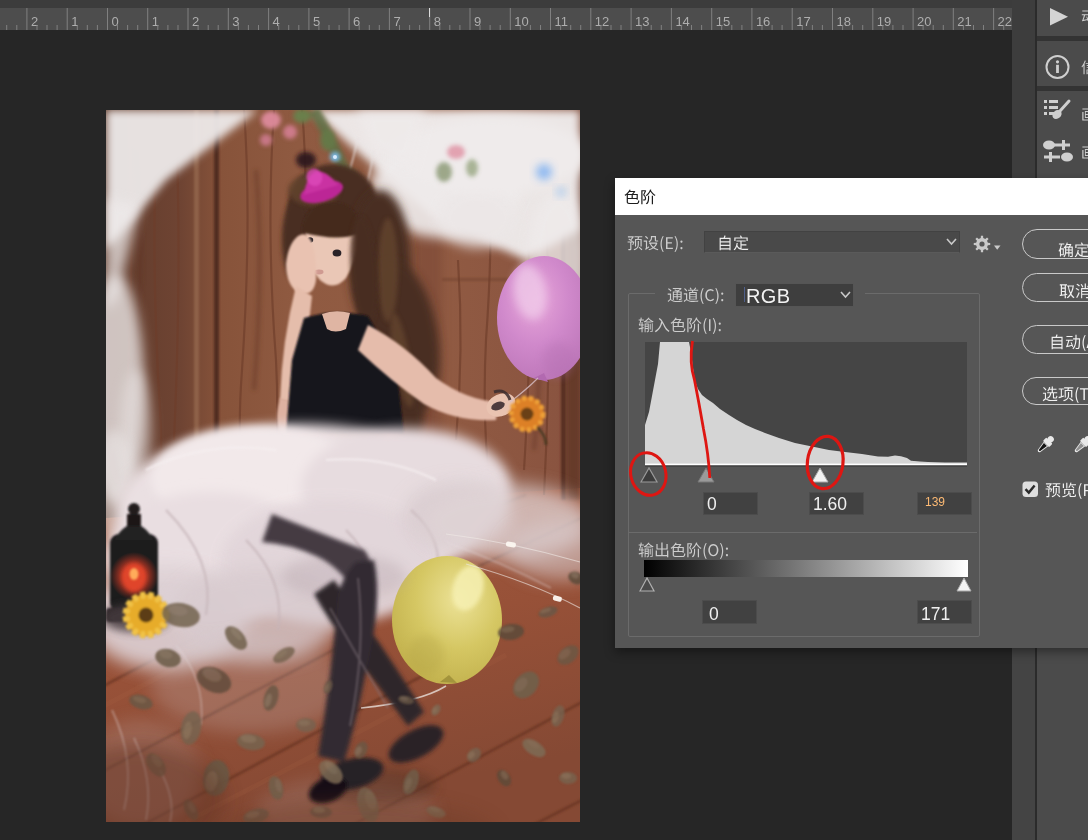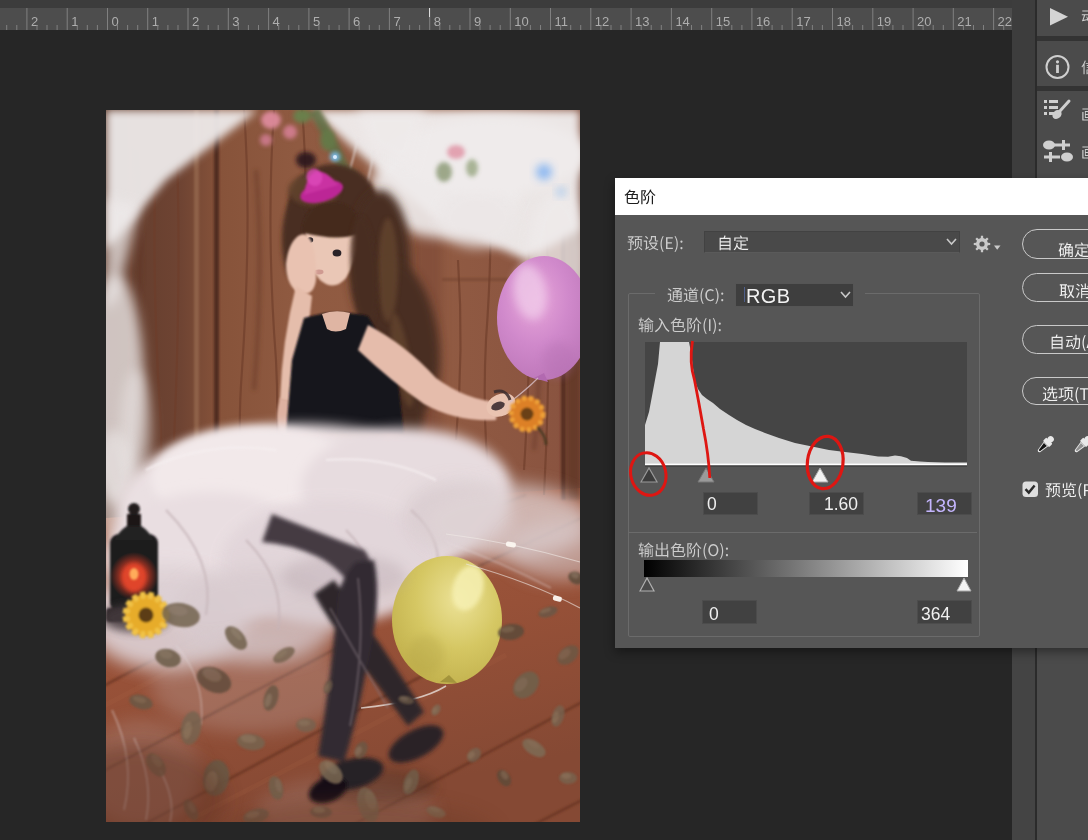--- a/index.html
+++ b/index.html
@@ -632,35 +632,35 @@
 </svg></div>
     <svg class="abs" style="left:26px;top:288px;overflow:visible" width="330" height="22">
 <path d="M0 16 L8 2 L16 16 Z" fill="#3c3c3c" stroke="#9a9a9a" stroke-width="1.2" transform="translate(0,0)"></path>
 <path d="M0 16 L8 2 L16 16 Z" fill="#9a9a9a" stroke="#787878" stroke-width="1" transform="translate(57,0)"></path>
 <path d="M0 16 L8 2 L16 16 Z" fill="#f2f2f2" stroke="#aaa" stroke-width="1" transform="translate(171,0)"></path>
 </svg>
     <div class="abs" style="left:88px;top:314px;width:55px;height:23px;background:#414141;border:1px solid #4c4c4c;box-sizing:border-box"></div>
     <div class="abs" style="left:194px;top:314px;width:55px;height:23px;background:#414141;border:1px solid #4c4c4c;box-sizing:border-box"></div>
     <div class="abs" style="left:302px;top:314px;width:55px;height:23px;background:#414141;border:1px solid #4c4c4c;box-sizing:border-box"></div>
     <div class="abs" style="left:92px;top:318px;font-size:17.5px;line-height:1;color:#f0f0f0">0</div>
-    <div class="abs" style="left:209px;top:318px;font-size:17.5px;line-height:1;color:#f0f0f0">1.60</div>
-    <div class="abs" style="left:310px;top:318px;font-size:19px;line-height:1;color:#c4b5fd">139</div>
+    <div class="abs" style="left:198px;top:318px;font-size:17.5px;line-height:1;color:#f0f0f0">1.60</div>
+    <div class="abs" style="left:310px;top:318px;font-size:12px;line-height:1;color:#fdba74">139</div>
     <div class="abs" style="left:14px;top:354px;width:348px;height:1px;background:#6b6b6b"></div>
     <svg style="position:absolute;left:23px;top:362px;overflow:visible" width="93" height="22" viewBox="0 0 93 22">
       <path transform="translate(0,16)" d="M0.7 -11.5H5.9V-10.4H0.7ZM3.5 -9.0H4.6V1.3H3.5ZM0.7 -2.7Q1.7 -2.9 3.0 -3.2Q4.4 -3.5 5.8 -3.8L5.9 -2.8Q4.6 -2.5 3.3 -2.1Q2.0 -1.8 0.9 -1.5ZM1.1 -5.3Q1.1 -5.4 1.0 -5.6Q1.0 -5.8 0.9 -6.0Q0.8 -6.2 0.8 -6.3Q1.0 -6.3 1.1 -6.7Q1.3 -7.1 1.5 -7.6Q1.5 -7.9 1.7 -8.5Q1.9 -9.1 2.1 -9.9Q2.3 -10.7 2.4 -11.6Q2.6 -12.5 2.7 -13.4L3.8 -13.2Q3.6 -12.0 3.3 -10.6Q3.0 -9.3 2.6 -8.1Q2.2 -6.9 1.8 -5.9V-5.9Q1.8 -5.9 1.7 -5.8Q1.6 -5.8 1.5 -5.7Q1.3 -5.6 1.2 -5.5Q1.1 -5.4 1.1 -5.3ZM1.1 -5.3V-6.3L1.8 -6.6H5.8V-5.5H2.2Q1.9 -5.5 1.5 -5.4Q1.2 -5.4 1.1 -5.3ZM7.6 -9.5H13.6V-8.5H7.6ZM6.6 -7.5H10.2V-6.5H7.6V1.2H6.6ZM9.8 -7.5H10.8V0.0Q10.8 0.4 10.7 0.6Q10.7 0.9 10.4 1.0Q10.2 1.1 9.8 1.2Q9.4 1.2 8.9 1.2Q8.9 1.0 8.8 0.7Q8.7 0.4 8.6 0.2Q9.0 0.2 9.3 0.2Q9.5 0.2 9.7 0.2Q9.8 0.2 9.8 0.0ZM7.3 -5.2H10.5V-4.3H7.3ZM7.3 -3.0H10.5V-2.1H7.3ZM11.7 -7.2H12.7V-1.4H11.7ZM13.8 -7.7H14.7V-0.1Q14.7 0.3 14.6 0.6Q14.5 0.8 14.2 1.0Q13.9 1.1 13.5 1.1Q13.0 1.1 12.3 1.1Q12.2 0.9 12.2 0.7Q12.1 0.4 12.0 0.2Q12.5 0.2 12.9 0.2Q13.4 0.2 13.5 0.2Q13.8 0.1 13.8 -0.1ZM10.5 -13.5 11.5 -13.1Q10.9 -12.1 10.1 -11.3Q9.3 -10.4 8.3 -9.7Q7.4 -8.9 6.3 -8.4Q6.2 -8.6 6.0 -8.9Q5.8 -9.2 5.6 -9.3Q6.5 -9.8 7.5 -10.4Q8.4 -11.1 9.2 -11.9Q10.0 -12.7 10.5 -13.5ZM10.9 -12.8Q11.9 -11.7 13.1 -10.9Q14.2 -10.1 15.6 -9.5Q15.4 -9.4 15.1 -9.1Q14.9 -8.8 14.8 -8.6Q13.4 -9.3 12.2 -10.2Q11.0 -11.1 10.0 -12.4Z M23.3 -13.4H24.6V-0.3H23.3ZM29.0 -5.5H30.3V1.2H29.0ZM18.4 -12.0H19.6V-7.6H28.4V-12.0H29.7V-6.5H18.4ZM17.7 -5.5H19.0V-0.9H29.6V0.3H17.7Z M39.6 -8.6H40.8V-4.4H39.6ZM37.3 -12.0H42.5V-11.0H36.8ZM42.1 -12.0H42.4L42.6 -12.1L43.4 -11.5Q43.0 -10.9 42.5 -10.3Q42.0 -9.7 41.4 -9.1Q40.9 -8.5 40.4 -8.1Q40.3 -8.2 40.0 -8.5Q39.8 -8.7 39.7 -8.8Q40.1 -9.2 40.6 -9.7Q41.1 -10.2 41.4 -10.8Q41.8 -11.3 42.1 -11.8ZM34.7 -9.0H35.9V-1.3Q35.9 -0.8 36.0 -0.5Q36.2 -0.3 36.6 -0.2Q37.1 -0.1 38.0 -0.1Q38.2 -0.1 38.8 -0.1Q39.4 -0.1 40.2 -0.1Q41.0 -0.1 41.8 -0.1Q42.6 -0.1 43.2 -0.1Q43.9 -0.1 44.2 -0.1Q45.0 -0.1 45.4 -0.3Q45.8 -0.5 46.0 -1.0Q46.1 -1.6 46.2 -2.7Q46.5 -2.5 46.8 -2.4Q47.1 -2.3 47.4 -2.2Q47.3 -1.3 47.1 -0.7Q46.9 -0.0 46.6 0.3Q46.3 0.7 45.7 0.9Q45.1 1.0 44.2 1.0Q44.1 1.0 43.6 1.0Q43.1 1.0 42.5 1.0Q41.8 1.0 41.1 1.0Q40.4 1.0 39.8 1.0Q39.1 1.0 38.7 1.0Q38.2 1.0 38.1 1.0Q36.8 1.0 36.1 0.8Q35.3 0.6 35.0 0.1Q34.7 -0.4 34.7 -1.3ZM37.7 -13.5 38.7 -13.1Q38.1 -11.9 37.2 -10.8Q36.4 -9.7 35.4 -8.7Q34.3 -7.8 33.3 -7.1Q33.2 -7.2 33.1 -7.4Q33.0 -7.6 32.9 -7.8Q32.7 -8.1 32.6 -8.2Q33.6 -8.8 34.6 -9.6Q35.5 -10.4 36.3 -11.4Q37.1 -12.4 37.7 -13.5ZM35.6 -9.0H45.8V-3.2H44.6V-7.9H35.6ZM35.6 -5.1H45.2V-4.0H35.6Z M59.8 -7.2H61.0V1.2H59.8ZM56.0 -7.2H57.1V-4.8Q57.1 -3.8 57.0 -2.7Q56.9 -1.6 56.4 -0.6Q55.9 0.5 54.9 1.3Q54.7 1.2 54.6 1.1Q54.4 1.0 54.2 0.8Q53.9 0.7 53.8 0.6Q54.8 -0.2 55.2 -1.1Q55.7 -2.0 55.8 -3.0Q56.0 -3.9 56.0 -4.8ZM58.8 -13.0Q59.3 -12.0 60.0 -11.0Q60.8 -10.1 61.7 -9.3Q62.6 -8.5 63.5 -8.0Q63.4 -7.9 63.2 -7.8Q63.1 -7.6 62.9 -7.4Q62.8 -7.2 62.7 -7.1Q61.7 -7.7 60.8 -8.5Q59.9 -9.4 59.1 -10.4Q58.4 -11.5 57.8 -12.6ZM58.0 -13.5 59.3 -13.3Q58.9 -12.2 58.2 -11.0Q57.6 -9.9 56.7 -8.8Q55.8 -7.7 54.5 -6.9Q54.4 -7.0 54.3 -7.2Q54.1 -7.3 54.0 -7.5Q53.8 -7.7 53.7 -7.8Q54.9 -8.5 55.7 -9.5Q56.6 -10.5 57.2 -11.5Q57.7 -12.6 58.0 -13.5ZM49.3 -12.8H53.3V-11.7H50.5V1.3H49.3ZM53.0 -12.8H53.2L53.4 -12.8L54.2 -12.3Q53.8 -11.3 53.3 -10.2Q52.8 -9.2 52.3 -8.2Q53.4 -7.2 53.7 -6.4Q54.1 -5.5 54.1 -4.7Q54.1 -4.1 53.9 -3.6Q53.7 -3.1 53.4 -2.8Q53.2 -2.7 52.9 -2.6Q52.7 -2.6 52.4 -2.5Q51.8 -2.5 51.2 -2.5Q51.1 -2.7 51.1 -3.1Q51.0 -3.4 50.8 -3.6Q51.1 -3.6 51.4 -3.6Q51.7 -3.6 51.9 -3.6Q52.1 -3.6 52.3 -3.6Q52.4 -3.7 52.5 -3.7Q52.8 -3.9 52.9 -4.2Q52.9 -4.5 52.9 -4.8Q52.9 -5.5 52.6 -6.3Q52.2 -7.1 51.1 -8.1Q51.4 -8.6 51.6 -9.2Q51.9 -9.8 52.2 -10.4Q52.4 -11.0 52.6 -11.5Q52.8 -12.0 53.0 -12.5Z M67.8 3.1Q66.7 1.3 66.1 -0.6Q65.5 -2.6 65.5 -5.0Q65.5 -7.3 66.1 -9.3Q66.7 -11.3 67.8 -13.1L68.7 -12.7Q67.7 -11.0 67.2 -9.0Q66.7 -7.0 66.7 -5.0Q66.7 -2.9 67.2 -1.0Q67.7 1.0 68.7 2.7Z M75.3 0.2Q73.9 0.2 72.7 -0.5Q71.6 -1.3 71.0 -2.7Q70.3 -4.0 70.3 -5.9Q70.3 -7.8 71.0 -9.1Q71.6 -10.5 72.7 -11.2Q73.9 -11.9 75.3 -11.9Q76.8 -11.9 77.9 -11.2Q79.1 -10.5 79.7 -9.1Q80.4 -7.8 80.4 -5.9Q80.4 -4.0 79.7 -2.7Q79.1 -1.3 77.9 -0.5Q76.8 0.2 75.3 0.2ZM75.3 -1.1Q76.4 -1.1 77.2 -1.7Q78.0 -2.3 78.4 -3.4Q78.8 -4.4 78.8 -5.9Q78.8 -7.4 78.4 -8.4Q78.0 -9.5 77.2 -10.1Q76.4 -10.6 75.3 -10.6Q74.3 -10.6 73.5 -10.1Q72.7 -9.5 72.3 -8.4Q71.9 -7.4 71.9 -5.9Q71.9 -4.4 72.3 -3.4Q72.7 -2.3 73.5 -1.7Q74.3 -1.1 75.3 -1.1Z M82.9 3.1 82.0 2.7Q83.0 1.0 83.5 -1.0Q84.0 -2.9 84.0 -5.0Q84.0 -7.0 83.5 -9.0Q83.0 -11.0 82.0 -12.7L82.9 -13.1Q84.0 -11.3 84.6 -9.3Q85.2 -7.3 85.2 -5.0Q85.2 -2.6 84.6 -0.6Q84.0 1.3 82.9 3.1Z M88.9 -6.2Q88.5 -6.2 88.2 -6.6Q87.9 -6.9 87.9 -7.4Q87.9 -7.9 88.2 -8.2Q88.5 -8.5 88.9 -8.5Q89.4 -8.5 89.7 -8.2Q90.0 -7.9 90.0 -7.4Q90.0 -6.9 89.7 -6.6Q89.4 -6.2 88.9 -6.2ZM88.9 0.2Q88.5 0.2 88.2 -0.1Q87.9 -0.4 87.9 -0.9Q87.9 -1.4 88.2 -1.7Q88.5 -2.0 88.9 -2.0Q89.4 -2.0 89.7 -1.7Q90.0 -1.4 90.0 -0.9Q90.0 -0.4 89.7 -0.1Q89.4 0.2 88.9 0.2Z" fill="#cccccc"></path>
     </svg>
     <div class="abs" style="left:29px;top:382px;width:324px;height:17px;background:linear-gradient(to right,#000,#fff)"></div>
     <svg class="abs" style="left:25px;top:399px;overflow:visible" width="330" height="20">
 <path d="M0 14 L7 1 L14 14 Z" fill="#4a4a4a" stroke="#b0b0b0" stroke-width="1.2" transform="translate(0,0)"></path>
 <path d="M0 14 L7 1 L14 14 Z" fill="#f2f2f2" stroke="#aaa" stroke-width="1" transform="translate(317,0)"></path>
 </svg>
     <div class="abs" style="left:87px;top:422px;width:55px;height:24px;background:#414141;border:1px solid #4c4c4c;box-sizing:border-box"></div>
     <div class="abs" style="left:302px;top:422px;width:55px;height:24px;background:#414141;border:1px solid #4c4c4c;box-sizing:border-box"></div>
     <div class="abs" style="left:94px;top:428px;font-size:17.5px;line-height:1;color:#f0f0f0">0</div>
-    <div class="abs" style="left:306px;top:428px;font-size:17.5px;line-height:1;color:#f0f0f0">364</div>
+    <div class="abs" style="left:306px;top:428px;font-size:17.5px;line-height:1;color:#f0f0f0">171</div>
     <div class="abs" style="left:407px;top:51px;width:106px;height:30px;border:1.4px solid #c9c9c9;border-radius:15px;box-sizing:border-box"></div>
     <div class="abs" style="left:407px;top:95px;width:106px;height:29px;border:1.4px solid #c9c9c9;border-radius:15px;box-sizing:border-box"></div>
     <div class="abs" style="left:407px;top:147px;width:106px;height:29px;border:1.4px solid #c9c9c9;border-radius:15px;box-sizing:border-box"></div>
     <div class="abs" style="left:407px;top:199px;width:106px;height:28px;border:1.4px solid #c9c9c9;border-radius:15px;box-sizing:border-box"></div>
     <svg style="position:absolute;left:443px;top:62px;overflow:visible" width="34" height="22" viewBox="0 0 34 22">
       <path transform="translate(0,16)" d="M7.8 -3.7H14.2V-2.6H7.8ZM7.9 -6.5H14.2V-5.6H7.9ZM7.9 -9.4H14.2V-8.3H7.9ZM10.3 -8.8H11.4V0.7H10.3ZM13.7 -9.4H14.8V-0.2Q14.8 0.3 14.7 0.5Q14.6 0.8 14.3 1.0Q14.0 1.1 13.5 1.1Q13.0 1.1 12.2 1.1Q12.2 0.9 12.1 0.6Q12.0 0.3 11.9 0.1Q12.4 0.1 12.9 0.1Q13.3 0.1 13.4 0.1Q13.7 0.1 13.7 -0.2ZM7.1 -9.4H8.2V-5.1Q8.2 -4.3 8.1 -3.5Q8.1 -2.7 7.9 -1.8Q7.7 -0.9 7.3 -0.2Q6.9 0.6 6.3 1.3Q6.2 1.2 6.0 1.1Q5.9 0.9 5.7 0.8Q5.5 0.7 5.4 0.6Q6.1 -0.2 6.5 -1.2Q6.9 -2.1 7.0 -3.2Q7.1 -4.2 7.1 -5.1ZM8.8 -13.5 9.9 -13.2Q9.3 -11.6 8.3 -10.1Q7.4 -8.6 6.3 -7.5Q6.2 -7.7 6.1 -7.8Q6.0 -8.0 5.8 -8.2Q5.7 -8.3 5.6 -8.4Q6.6 -9.4 7.5 -10.7Q8.3 -12.0 8.8 -13.5ZM8.8 -12.1H12.5V-11.1H8.3ZM12.2 -12.1H12.5L12.7 -12.2L13.4 -11.6Q13.2 -11.1 12.8 -10.6Q12.5 -10.1 12.1 -9.6Q11.7 -9.1 11.3 -8.7Q11.2 -8.8 10.9 -9.0Q10.7 -9.1 10.5 -9.2Q10.8 -9.6 11.2 -10.0Q11.5 -10.5 11.8 -11.0Q12.1 -11.5 12.2 -11.9ZM0.9 -12.6H6.3V-11.5H0.9ZM2.4 -7.7H5.8V-0.7H2.4V-1.8H4.8V-6.6H2.4ZM2.9 -12.0 4.0 -11.8Q3.7 -10.3 3.3 -8.9Q2.9 -7.4 2.4 -6.2Q1.9 -4.9 1.1 -4.0Q1.1 -4.1 1.0 -4.4Q0.9 -4.6 0.8 -4.8Q0.7 -5.1 0.6 -5.2Q1.5 -6.5 2.0 -8.3Q2.6 -10.1 2.9 -12.0ZM1.9 -7.7H3.0V0.5H1.9Z M19.4 -8.5H28.7V-7.4H19.4ZM24.0 -4.7H29.4V-3.6H24.0ZM23.4 -8.0H24.6V0.1L23.4 -0.0ZM19.6 -6.1 20.8 -5.9Q20.5 -3.5 19.7 -1.7Q18.9 0.1 17.6 1.3Q17.5 1.2 17.3 1.1Q17.1 0.9 16.9 0.8Q16.7 0.6 16.6 0.5Q17.9 -0.5 18.6 -2.2Q19.3 -3.9 19.6 -6.1ZM20.4 -4.0Q20.8 -2.8 21.4 -2.0Q22.1 -1.3 23.0 -0.9Q23.9 -0.5 24.9 -0.3Q26.0 -0.2 27.2 -0.2Q27.4 -0.2 27.8 -0.2Q28.2 -0.2 28.7 -0.2Q29.2 -0.2 29.7 -0.2Q30.3 -0.2 30.7 -0.2Q31.1 -0.2 31.4 -0.2Q31.3 -0.0 31.2 0.2Q31.1 0.4 31.0 0.6Q30.9 0.8 30.9 1.0H30.1H27.2Q25.7 1.0 24.5 0.8Q23.3 0.6 22.4 0.2Q21.4 -0.3 20.6 -1.3Q19.9 -2.2 19.4 -3.6ZM17.3 -11.6H30.7V-8.1H29.5V-10.5H18.5V-8.1H17.3ZM22.8 -13.2 24.0 -13.5Q24.3 -13.1 24.6 -12.5Q24.8 -12.0 24.9 -11.6L23.7 -11.2Q23.6 -11.6 23.3 -12.2Q23.1 -12.7 22.8 -13.2Z" fill="#f0f0f0"></path>
     </svg>
     <svg style="position:absolute;left:444px;top:103px;overflow:visible" width="34" height="22" viewBox="0 0 34 22">
       <path transform="translate(0,16)" d="M8.1 -11.6H14.1V-10.5H8.1ZM13.7 -11.6H13.9L14.1 -11.7L14.9 -11.5Q14.5 -8.3 13.6 -5.8Q12.7 -3.3 11.4 -1.6Q10.1 0.2 8.5 1.3Q8.3 1.1 8.1 0.8Q7.9 0.5 7.7 0.4Q9.2 -0.6 10.4 -2.2Q11.6 -3.9 12.5 -6.2Q13.4 -8.5 13.7 -11.4ZM9.9 -10.8Q10.3 -8.3 11.0 -6.2Q11.7 -4.0 12.8 -2.4Q13.9 -0.7 15.5 0.2Q15.3 0.3 15.2 0.5Q15.0 0.7 14.9 0.8Q14.7 1.0 14.6 1.2Q13.0 0.1 11.8 -1.7Q10.7 -3.4 10.0 -5.7Q9.3 -7.9 8.9 -10.7ZM0.8 -12.7H8.0V-11.6H0.8ZM2.5 -9.4H6.5V-8.3H2.5ZM2.5 -6.0H6.5V-4.9H2.5ZM1.8 -12.1H3.0V-1.8L1.8 -1.7ZM0.6 -2.1Q1.6 -2.2 2.8 -2.4Q4.0 -2.6 5.4 -2.8Q6.8 -3.0 8.2 -3.3L8.3 -2.2Q7.0 -2.0 5.7 -1.8Q4.3 -1.5 3.1 -1.3Q1.9 -1.1 0.9 -0.9ZM5.7 -12.1H6.9V1.3H5.7Z M22.8 -6.0H29.7V-5.0H22.8ZM22.8 -3.3H29.7V-2.2H22.8ZM29.8 -13.0 31.0 -12.5Q30.5 -11.7 30.1 -10.9Q29.6 -10.1 29.1 -9.5L28.1 -9.9Q28.4 -10.4 28.7 -10.9Q29.0 -11.4 29.3 -12.0Q29.6 -12.5 29.8 -13.0ZM21.6 -12.5 22.6 -12.9Q23.0 -12.5 23.3 -11.9Q23.7 -11.4 23.9 -10.9Q24.2 -10.4 24.3 -10.0L23.2 -9.4Q23.1 -9.8 22.9 -10.4Q22.6 -10.9 22.3 -11.4Q22.0 -12.0 21.6 -12.5ZM22.1 -8.9H29.7V-7.7H23.2V1.3H22.1ZM29.2 -8.9H30.3V-0.2Q30.3 0.3 30.2 0.6Q30.1 0.8 29.7 1.0Q29.3 1.1 28.7 1.2Q28.1 1.2 27.2 1.2Q27.2 1.0 27.1 0.6Q26.9 0.3 26.8 0.0Q27.5 0.1 28.1 0.1Q28.6 0.1 28.8 0.1Q29.2 0.1 29.2 -0.2ZM25.7 -13.5H26.9V-8.2H25.7ZM17.4 -12.4 18.1 -13.3Q18.6 -13.0 19.1 -12.7Q19.6 -12.4 20.1 -12.1Q20.6 -11.7 20.9 -11.4L20.1 -10.5Q19.8 -10.8 19.4 -11.1Q18.9 -11.5 18.4 -11.8Q17.9 -12.2 17.4 -12.4ZM16.6 -8.2 17.3 -9.0Q17.8 -8.8 18.3 -8.5Q18.9 -8.1 19.4 -7.8Q19.9 -7.5 20.2 -7.2L19.4 -6.2Q19.2 -6.5 18.7 -6.9Q18.2 -7.2 17.7 -7.6Q17.1 -7.9 16.6 -8.2ZM17.1 0.3Q17.5 -0.3 18.0 -1.1Q18.5 -2.0 18.9 -3.0Q19.4 -3.9 19.8 -4.9L20.7 -4.1Q20.4 -3.3 19.9 -2.3Q19.5 -1.4 19.0 -0.5Q18.6 0.4 18.1 1.1Z" fill="#f0f0f0"></path>
     </svg>

